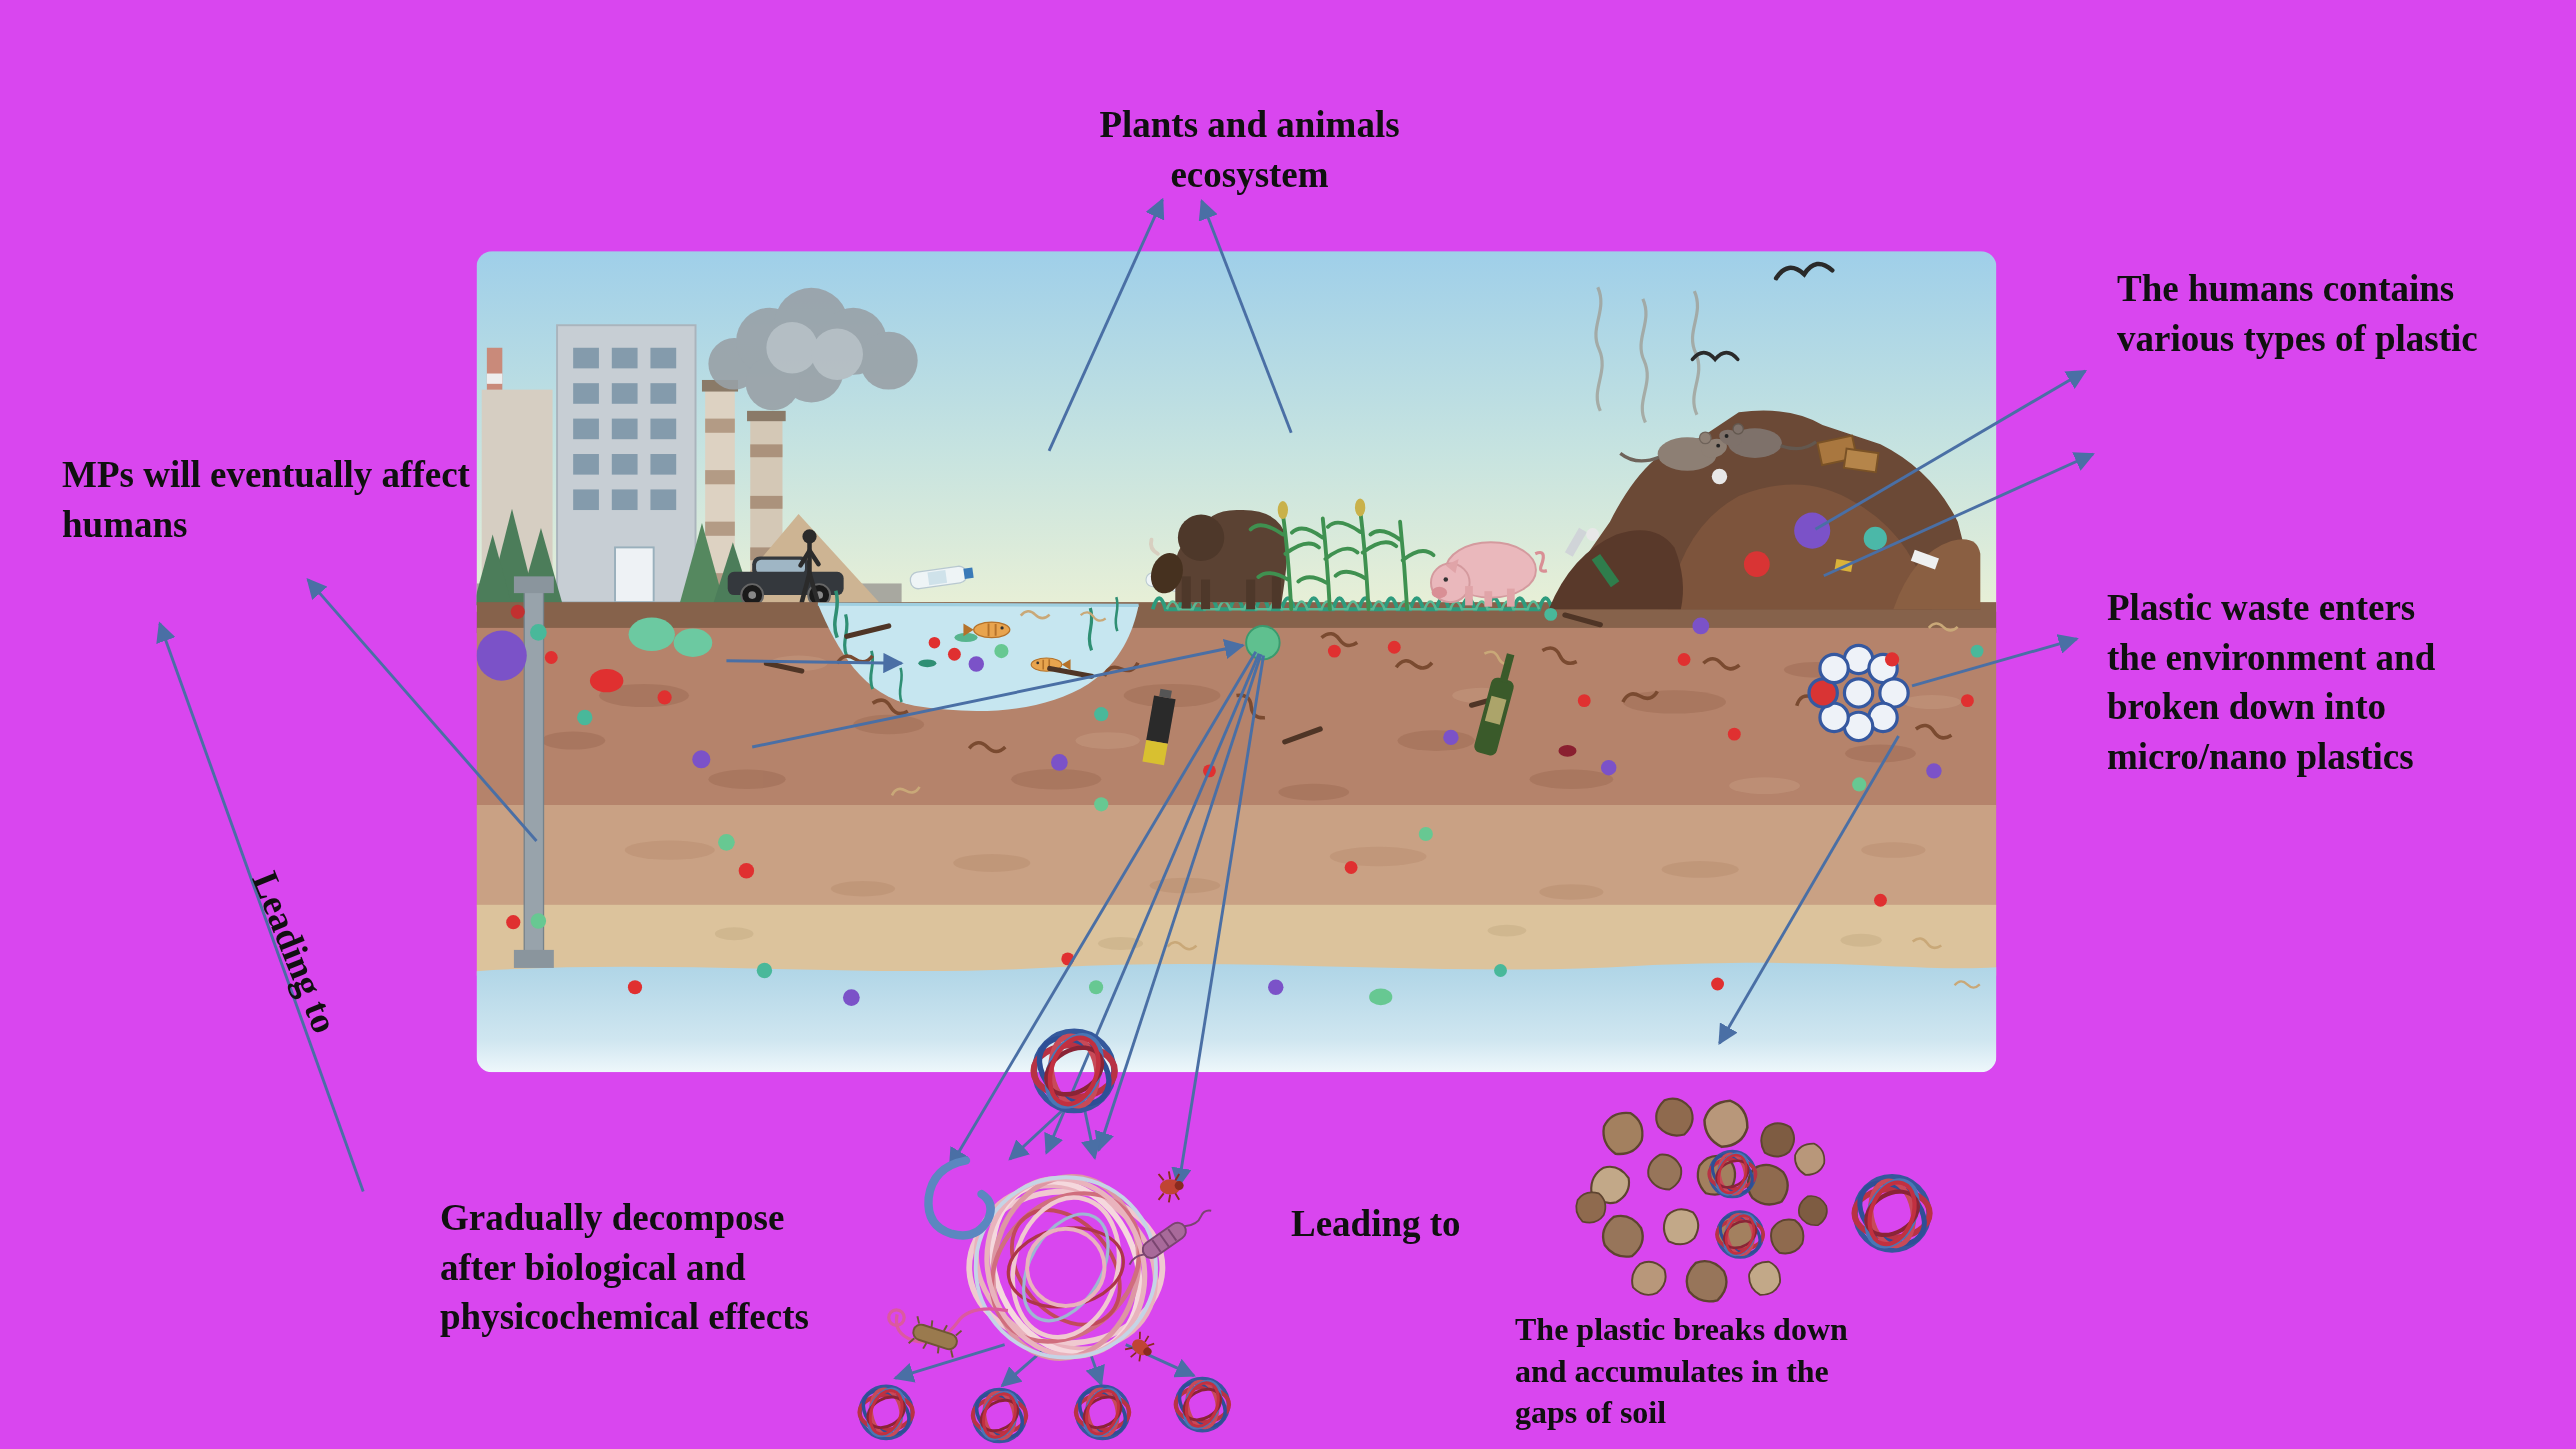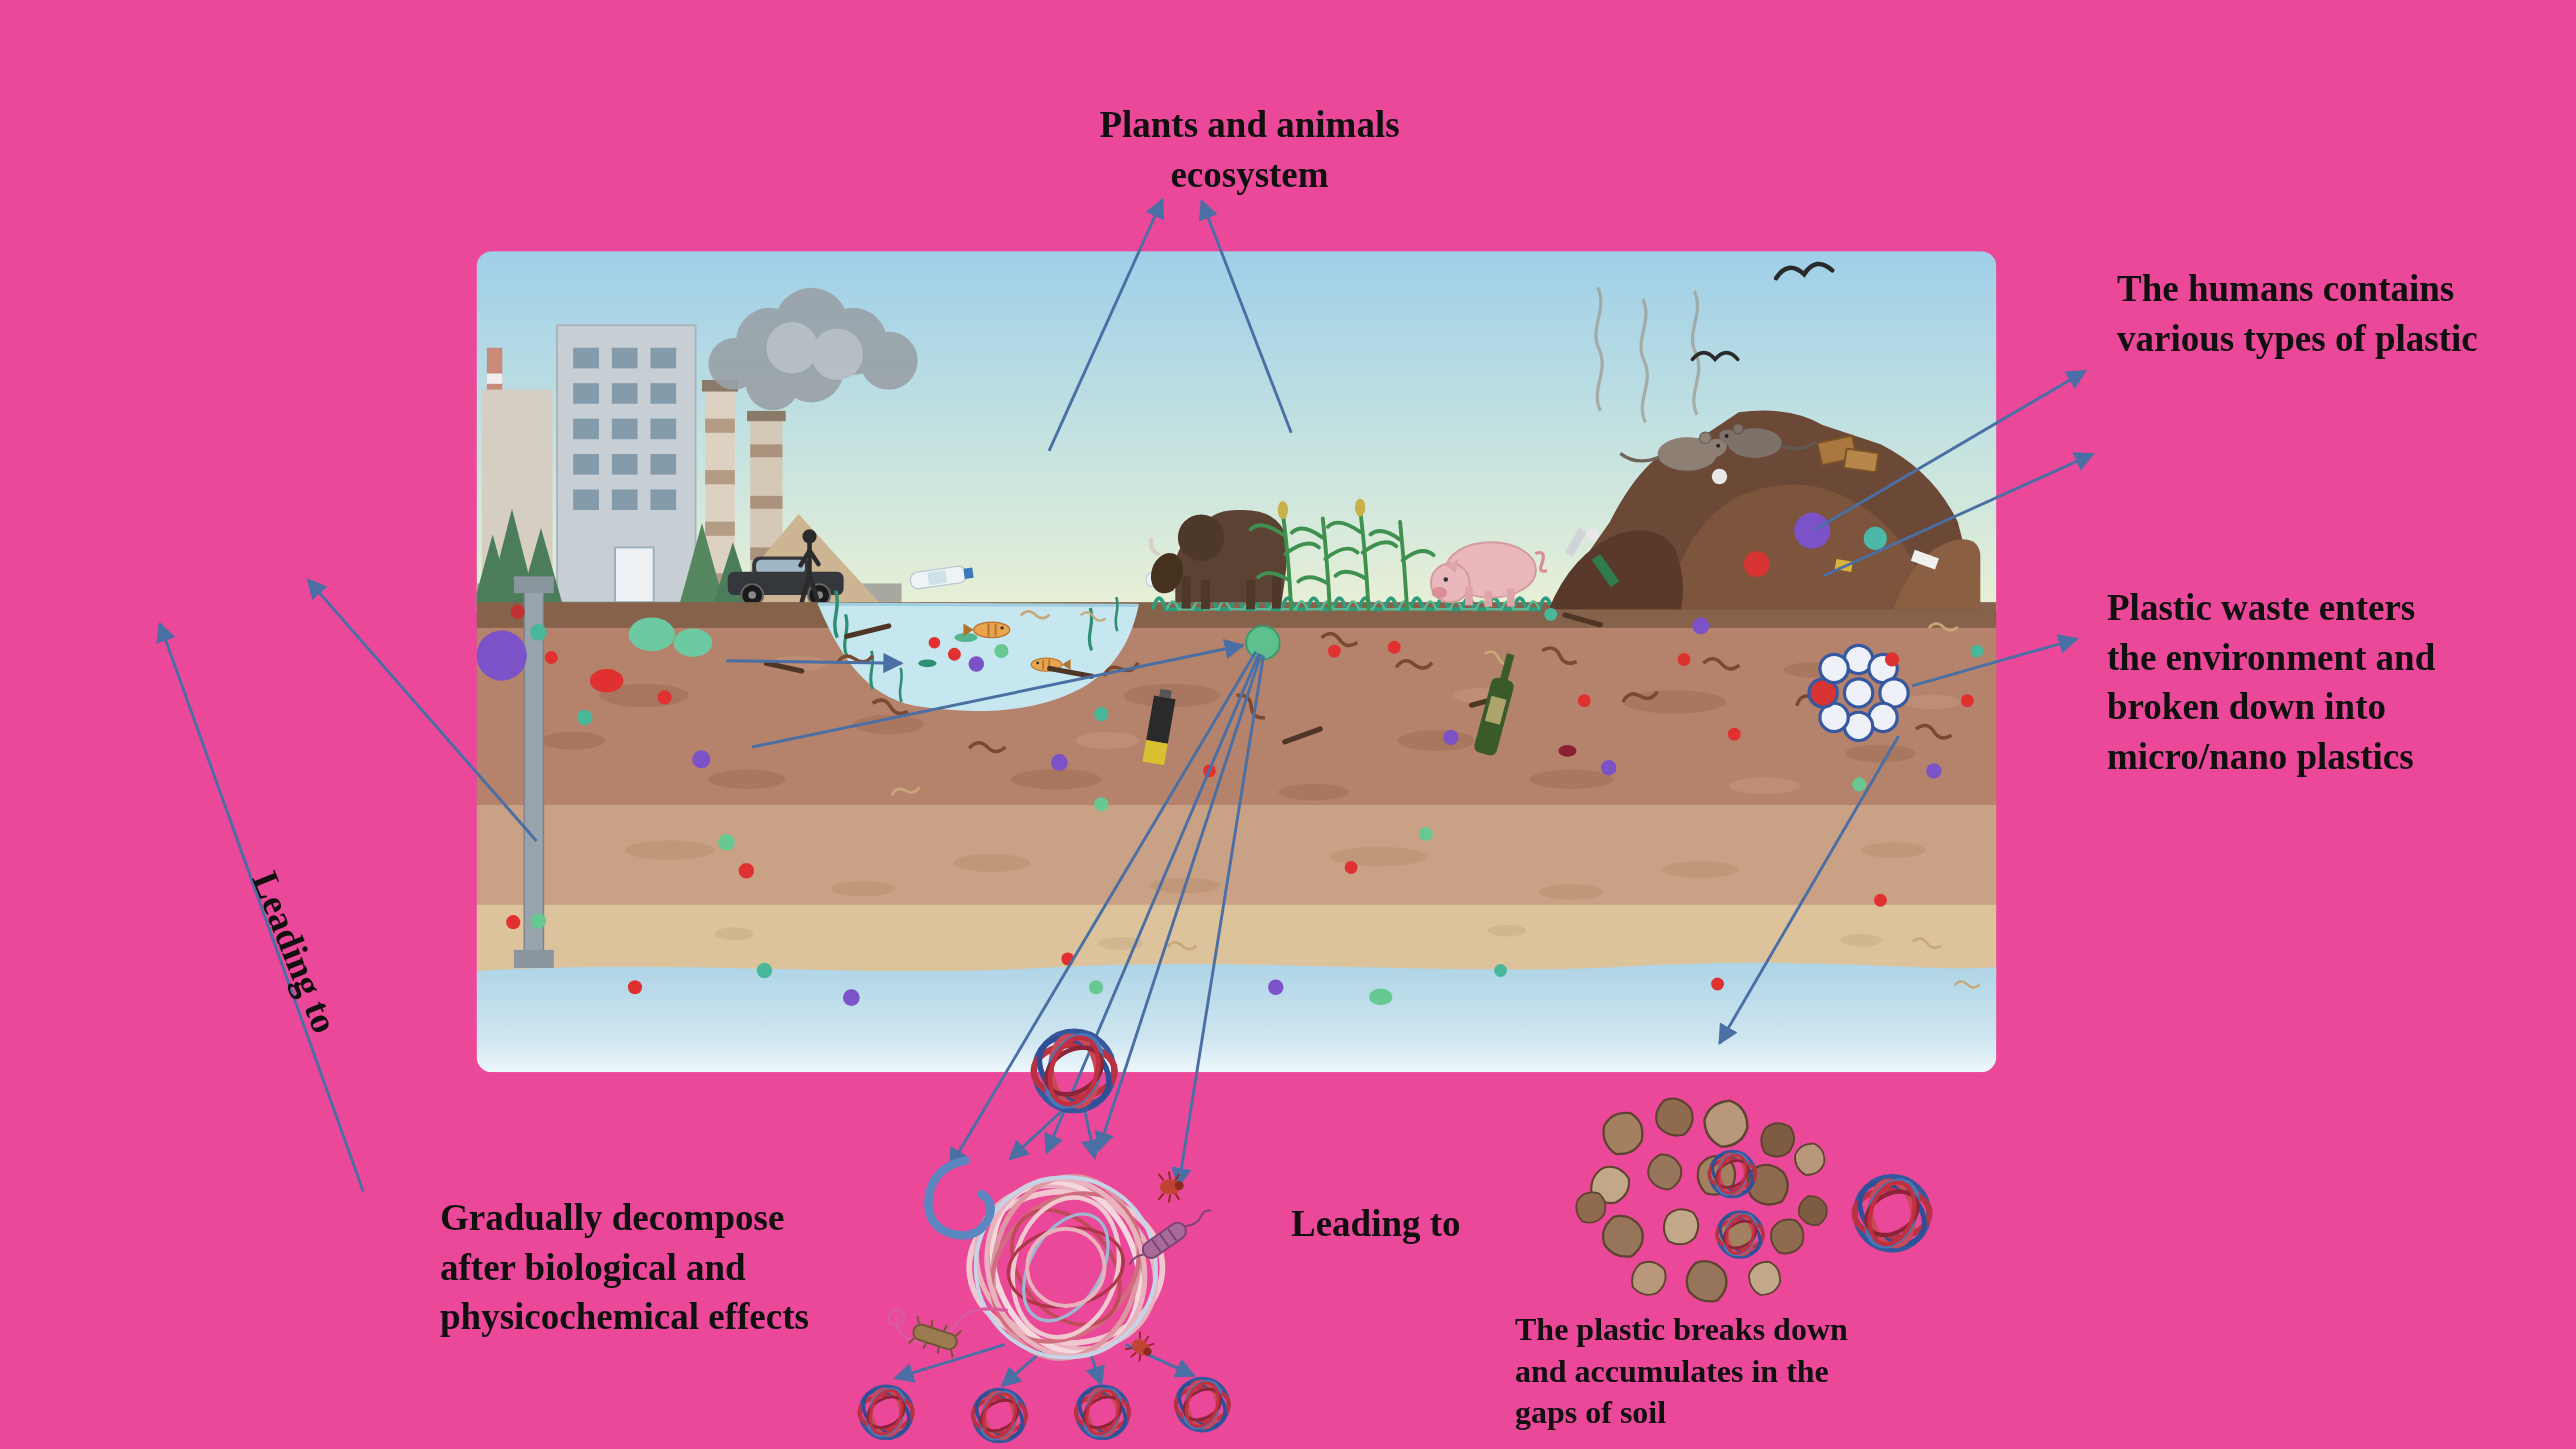--- a/index.html
+++ b/index.html
@@ -1,16 +1,16 @@
 <!DOCTYPE html>
 <html style="font-size:10.3px"><head>
 <meta charset="utf-8">
 <style>
   html,body{margin:0;padding:0;background:#fff;}
-  .canvas{position:relative;width:2576px;height:1449px;background:#ec4899;overflow:hidden;
+  .canvas{position:relative;width:2576px;height:1449px;background:#d946ef;overflow:hidden;
           font-family:"Liberation Serif",serif;color:#111;}
   svg.scene{position:absolute;left:0;top:0;width:2576px;height:1449px;display:block;}
   .label{position:absolute;font-weight:700;font-size:37px;line-height:1.34;white-space:pre-line;color:#101010;}
   .center{text-align:center;}
   .rot{transform:rotate(68deg);transform-origin:0 50%;}
 </style>
 </head>
 <body>
 
 <div class="canvas">
@@ -525,20 +525,22 @@
     <use href="#rock" transform="translate(2470,1875) scale(0.9) rotate(30)" fill="#8f6a4e"></use>
     <use href="#mpball" transform="translate(2690,1823) scale(0.8)"></use>
     <use href="#mpball" transform="translate(2702,1917) scale(0.8)"></use>
   </g>
   <use href="#mpball" transform="translate(2938,1884) scale(1.3)"></use>
 </svg>
 
 <div class="label center" style="left:1024px;top:100px;width:451px;">Plants and animals
 ecosystem</div>
 
+<div class="label" style="left:62px;top:450px;width:502px;">MPs will eventually affect
+humans</div>
 
 <div class="label rot" style="left:263px;top:849px;">Leading to</div>
 
 <div class="label" style="left:2117px;top:264px;width:451px;">The humans contains
 various types of plastic</div>
 
 <div class="label" style="left:440px;top:1193px;width:451px;">Gradually decompose
 after biological and
 physicochemical effects</div>
 

